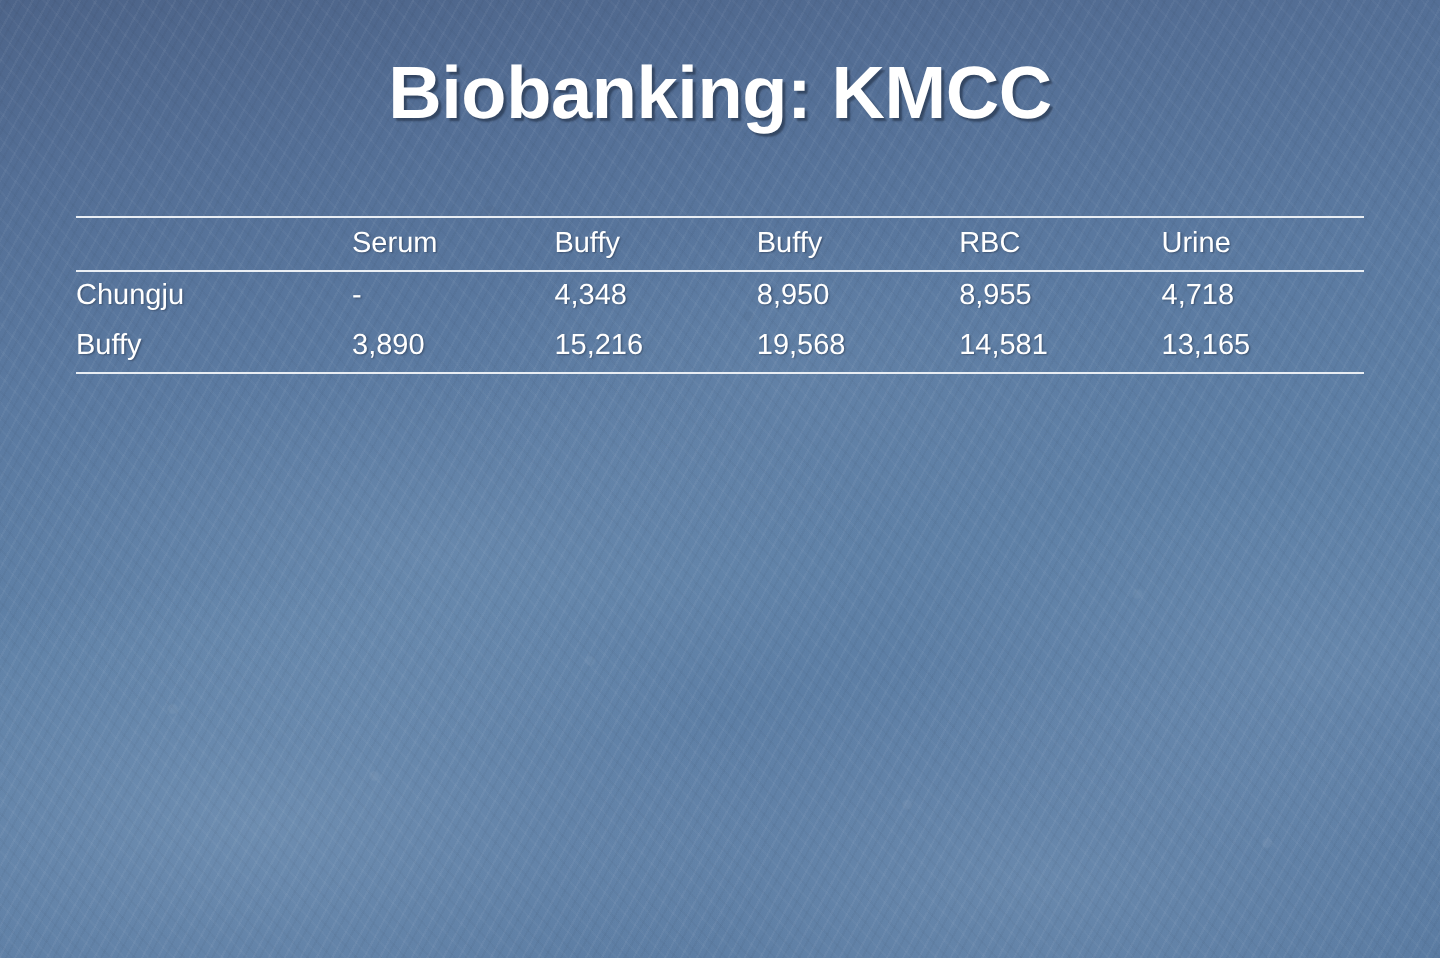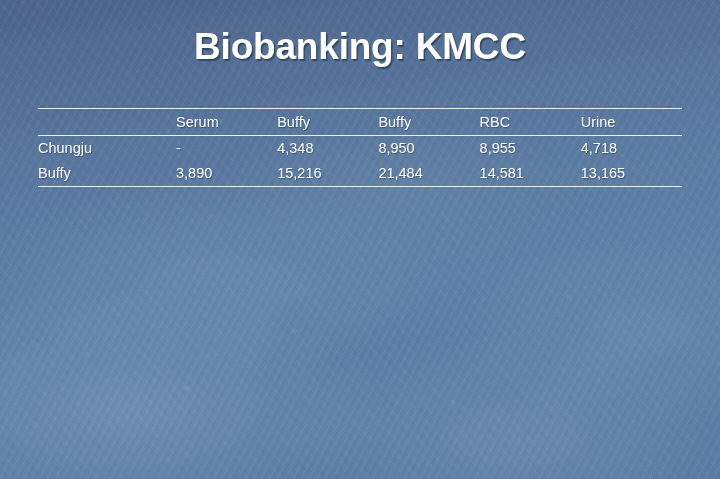--- a/index.html
+++ b/index.html
@@ -165,21 +165,21 @@
           <td>-</td>
           <td>4,348</td>
           <td>8,950</td>
           <td>8,955</td>
           <td>4,718</td>
         </tr>
         <tr class="rule-bottom">
           <td>Buffy</td>
           <td>3,890</td>
           <td>15,216</td>
-          <td>21,484</td>
+          <td>19,568</td>
           <td>14,581</td>
           <td>13,165</td>
         </tr>
       </tbody>
     </table>
 
   </div>
 </div>
 
 </body></html>

